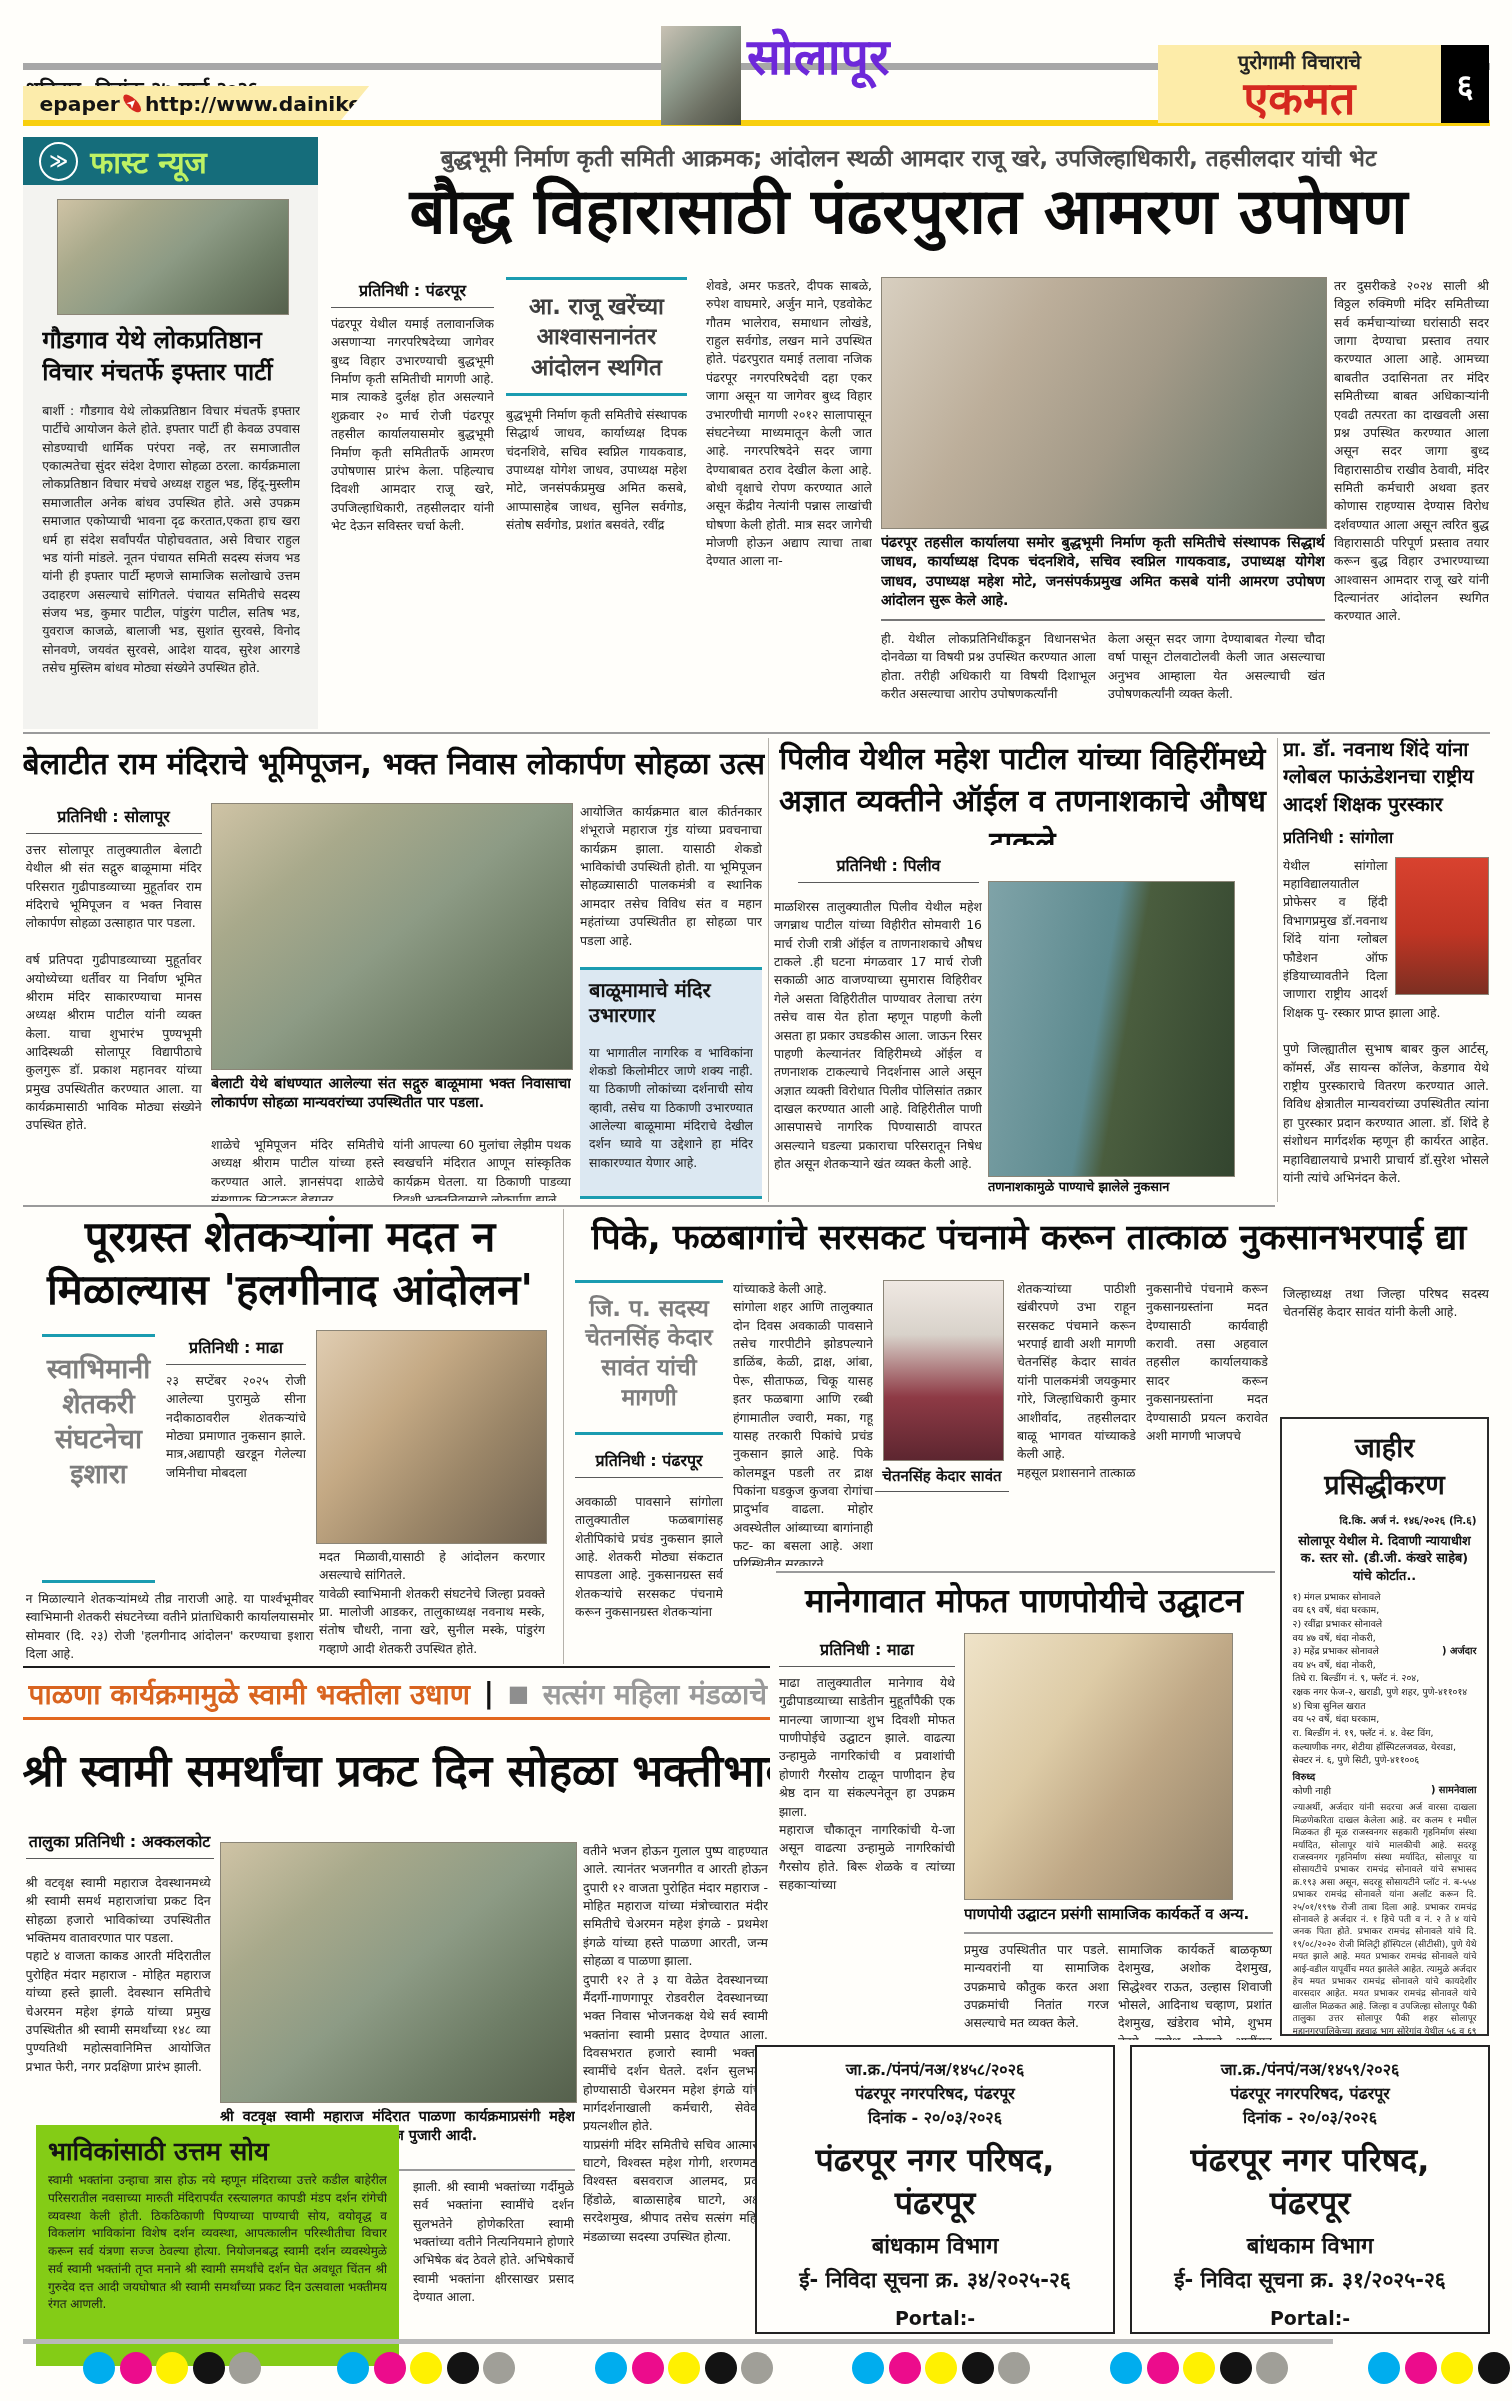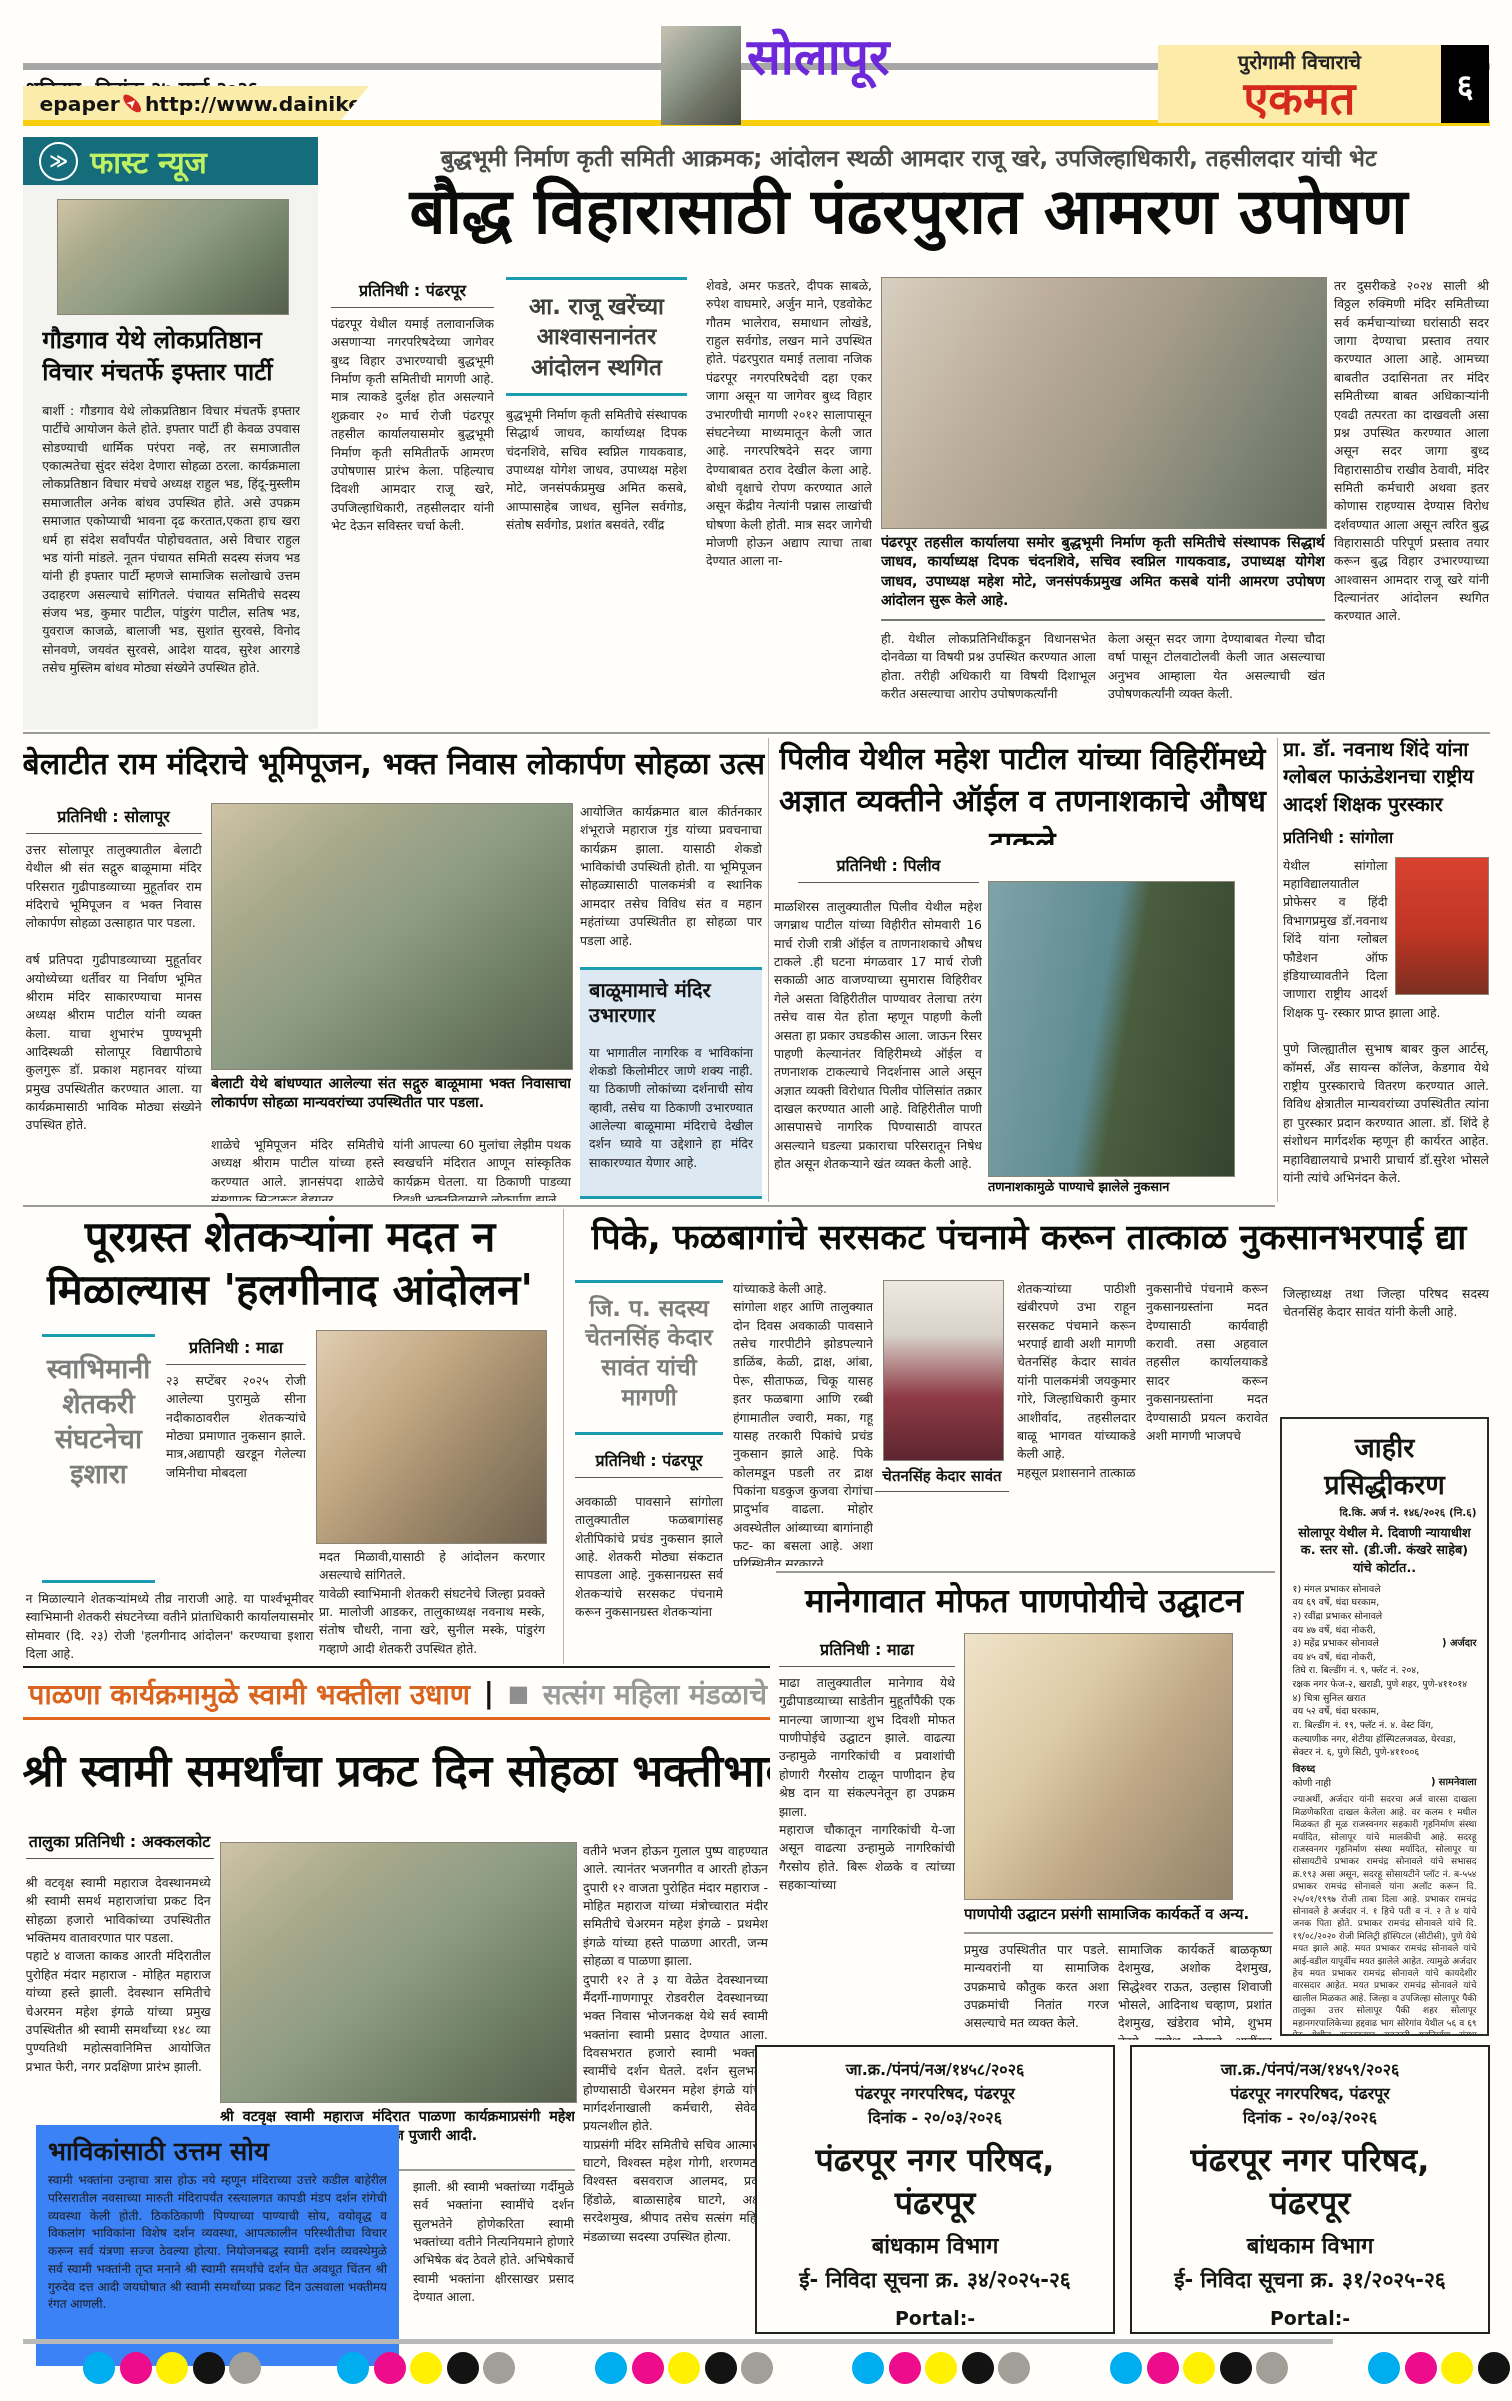--- a/index.html
+++ b/index.html
@@ -154,21 +154,21 @@
 सांगोला शहर आणि तालुक्यात दोन दिवस अवकाळी पावसाने तसेच गारपीटीने झोडपल्याने डाळिंब, केळी, द्राक्ष, आंबा, पेरू, सीताफळ, चिकू यासह इतर फळबागा आणि रब्बी हंगामातील ज्वारी, मका, गहू यासह तरकारी पिकांचे प्रचंड नुकसान झाले आहे. पिके कोलमडून पडली तर द्राक्ष पिकांना घडकुज कुजवा रोगांचा प्रादुर्भाव वाढला. मोहोर अवस्थेतील आंब्याच्या बागांनाही फट- का बसला आहे. अशा परिस्थितीत सरकारने</div>
   <div class="abs photo ph-maroon" style="left:883px;top:1280px;width:119px;height:179px;"></div>
   <div class="abs" style="left:875px;top:1465px;width:134px;height:25.6px;font-size:15px;font-weight:800;text-align:center;border-bottom:1.5px solid #555;">चेतनसिंह केदार सावंत</div>
   <div class="abs txt pre" style="left:1017px;top:1280px;width:119px;height:286px;">शेतकऱ्यांच्या पाठीशी खंबीरपणे उभा राहून सरसकट पंचमाने करून भरपाई द्यावी अशी मागणी चेतनसिंह केदार सावंत यांनी पालकमंत्री जयकुमार गोरे, जिल्हाधिकारी कुमार आशीर्वाद, तहसीलदार बाळू भागवत यांच्याकडे केली आहे.
 महसूल प्रशासनाने तात्काळ</div>
   <div class="abs txt" style="left:1146px;top:1280px;width:122px;height:286px;">नुकसानीचे पंचनामे करून नुकसानग्रस्तांना मदत देण्यासाठी कार्यवाही करावी. तसा अहवाल तहसील कार्यालयाकडे सादर करून नुकसानग्रस्तांना मदत देण्यासाठी प्रयत्न करावेत अशी मागणी भाजपचे</div>
   <div class="abs txt" style="left:1283px;top:1285px;width:206px;height:96px;">जिल्हाध्यक्ष तथा जिल्हा परिषद सदस्य चेतनसिंह केदार सावंत यांनी केली आहे.</div>
 
   <div class="abs notice" style="left:1280px;top:1417px;width:209px;height:619px;">
     <div style="font-size:27px;font-weight:900;text-align:center;">जाहीर प्रसिद्धीकरण</div>
-    <div style="font-size:10.5px;font-weight:700;text-align:right;margin-top:3px;">दि.कि. अर्ज नं. १४६/२०२६ (नि.६)</div>
+    <div style="font-size:10.5px;font-weight:700;text-align:right;margin-top:11px;">दि.कि. अर्ज नं. १४६/२०२६ (नि.६)</div>
     <div style="font-size:12.8px;font-weight:800;text-align:center;margin:4.5px 0;line-height:1.4;">सोलापूर येथील मे. दिवाणी न्यायाधीश क. स्तर सो. (डी.जी. कंखरे साहेब) यांचे कोर्टात..</div>
     <div style="position:relative;">
       <div class="pre" style="font-size:9.4px;line-height:1.45;">१) मंगल प्रभाकर सोनावले
 वय ६९ वर्षे, धंदा घरकाम,
 २) रवींद्रा प्रभाकर सोनावले
 वय ४७ वर्षे, धंदा नोकरी,
 ३) महेंद्र प्रभाकर सोनावले
 वय ४५ वर्षे, धंदा नोकरी,
 तिघे रा. बिल्डींग नं. ९, फ्लॅट नं. २०४,
 रक्षक नगर फेज-२, खराडी, पुणे शहर, पुणे-४११०१४
@@ -212,21 +212,21 @@
   <div class="abs txt pre" style="left:25.6px;top:1874px;width:185px;height:245px;">श्री वटवृक्ष स्वामी महाराज देवस्थानमध्ये श्री स्वामी समर्थ महाराजांचा प्रकट दिन सोहळा हजारो भाविकांच्या उपस्थितीत भक्तिमय वातावरणात पार पडला.
 पहाटे ४ वाजता काकड आरती मंदिरातील पुरोहित मंदार महाराज - मोहित महाराज यांच्या हस्ते झाली. देवस्थान समितीचे चेअरमन महेश इंगळे यांच्या प्रमुख उपस्थितीत श्री स्वामी समर्थांच्या १४८ व्या पुण्यतिथी महोत्सवानिमित्त आयोजित प्रभात फेरी, नगर प्रदक्षिणा प्रारंभ झाली.</div>
   <div class="abs photo ph-crowd" style="left:220px;top:1842px;width:355px;height:259px;"></div>
   <div class="abs cap" style="left:220px;top:2107px;width:355px;height:60px;">श्री वटवृक्ष स्वामी महाराज मंदिरात पाळणा कार्यक्रमाप्रसंगी महेश इंगळे, प्रथमेश इंगळे, मंदार महाराज पुजारी आदी.</div>
   <div class="abs rule-h" style="left:220px;top:2169px;width:355px;height:1.5px;"></div>
   <div class="abs txt" style="left:413px;top:2178px;width:161px;height:194px;">झाली. श्री स्वामी भक्तांच्या गर्दीमुळे सर्व भक्तांना स्वामींचे दर्शन सुलभतेने होणेकरिता स्वामी भक्तांच्या वतीने नित्यनियमाने होणारे अभिषेक बंद ठेवले होते. अभिषेकार्चे स्वामी भक्तांना क्षीरसाखर प्रसाद देण्यात आला.</div>
   <div class="abs txt pre" style="left:583px;top:1842px;width:185px;height:530px;">वतीने भजन होऊन गुलाल पुष्प वाहण्यात आले. त्यानंतर भजनगीत व आरती होऊन दुपारी १२ वाजता पुरोहित मंदार महाराज - मोहित महाराज यांच्या मंत्रोच्चारात मंदीर समितीचे चेअरमन महेश इंगळे - प्रथमेश इंगळे यांच्या हस्ते पाळणा आरती, जन्म सोहळा व पाळणा झाला.
 दुपारी १२ ते ३ या वेळेत देवस्थानच्या मैंदर्गी-गाणगापूर रोडवरील देवस्थानच्या भक्त निवास भोजनकक्ष येथे सर्व स्वामी भक्तांना स्वामी प्रसाद देण्यात आला. दिवसभरात हजारो स्वामी भक्तांनी स्वामींचे दर्शन घेतले. दर्शन सुलभतेने होण्यासाठी चेअरमन महेश इंगळे यांच्या मार्गदर्शनाखाली कर्मचारी, सेवेकरी प्रयत्नशील होते.
 याप्रसंगी मंदिर समितीचे सचिव आत्माराम घाटगे, विश्वस्त महेश गोगी, शरणमठाचे विश्वस्त बसवराज आलमद, प्रदीप हिंडोळे, बाळासाहेब घाटगे, अक्षय सरदेशमुख, श्रीपाद तसेच सत्संग महिला मंडळाच्या सदस्या उपस्थित होत्या.</div>
 
-  <div class="abs" style="left:36px;top:2125px;width:363px;height:241px;background:#3b82f6;padding:7.5px 12px;box-sizing:border-box;overflow:hidden;">
+  <div class="abs" style="left:36px;top:2125px;width:363px;height:241px;background:#84cc16;padding:7.5px 12px;box-sizing:border-box;overflow:hidden;">
     <div style="font-size:25.6px;font-weight:900;margin-bottom:4.5px;">भाविकांसाठी उत्तम सोय</div>
     <div class="txt" style="font-size:12px;">स्वामी भक्तांना उन्हाचा त्रास होऊ नये म्हणून मंदिराच्या उत्तरे कडील बाहेरील परिसरातील नवसाच्या मारुती मंदिरापर्यंत रस्त्यालगत कापडी मंडप दर्शन रांगेची व्यवस्था केली होती. ठिकठिकाणी पिण्याच्या पाण्याची सोय, वयोवृद्ध व विकलांग भाविकांना विशेष दर्शन व्यवस्था, आपत्कालीन परिस्थीतीचा विचार करून सर्व यंत्रणा सज्ज ठेवल्या होत्या. नियोजनबद्ध स्वामी दर्शन व्यवस्थेमुळे सर्व स्वामी भक्तांनी तृप्त मनाने श्री स्वामी समर्थांचे दर्शन घेत अवधूत चिंतन श्री गुरुदेव दत्त आदी जयघोषात श्री स्वामी समर्थांच्या प्रकट दिन उत्सवाला भक्तीमय रंगत आणली.</div>
   </div>
 
   <div class="abs tender" style="left:755px;top:2045px;width:360px;height:289px;">
     <div class="t-ref pre">जा.क्र./पंनपं/नअ/१४५८/२०२६
 पंढरपूर नगरपरिषद, पंढरपूर
 दिनांक - २०/०३/२०२६</div>
     <div class="t-title">पंढरपूर नगर परिषद, पंढरपूर</div>
     <div class="t-dept">बांधकाम विभाग</div>

